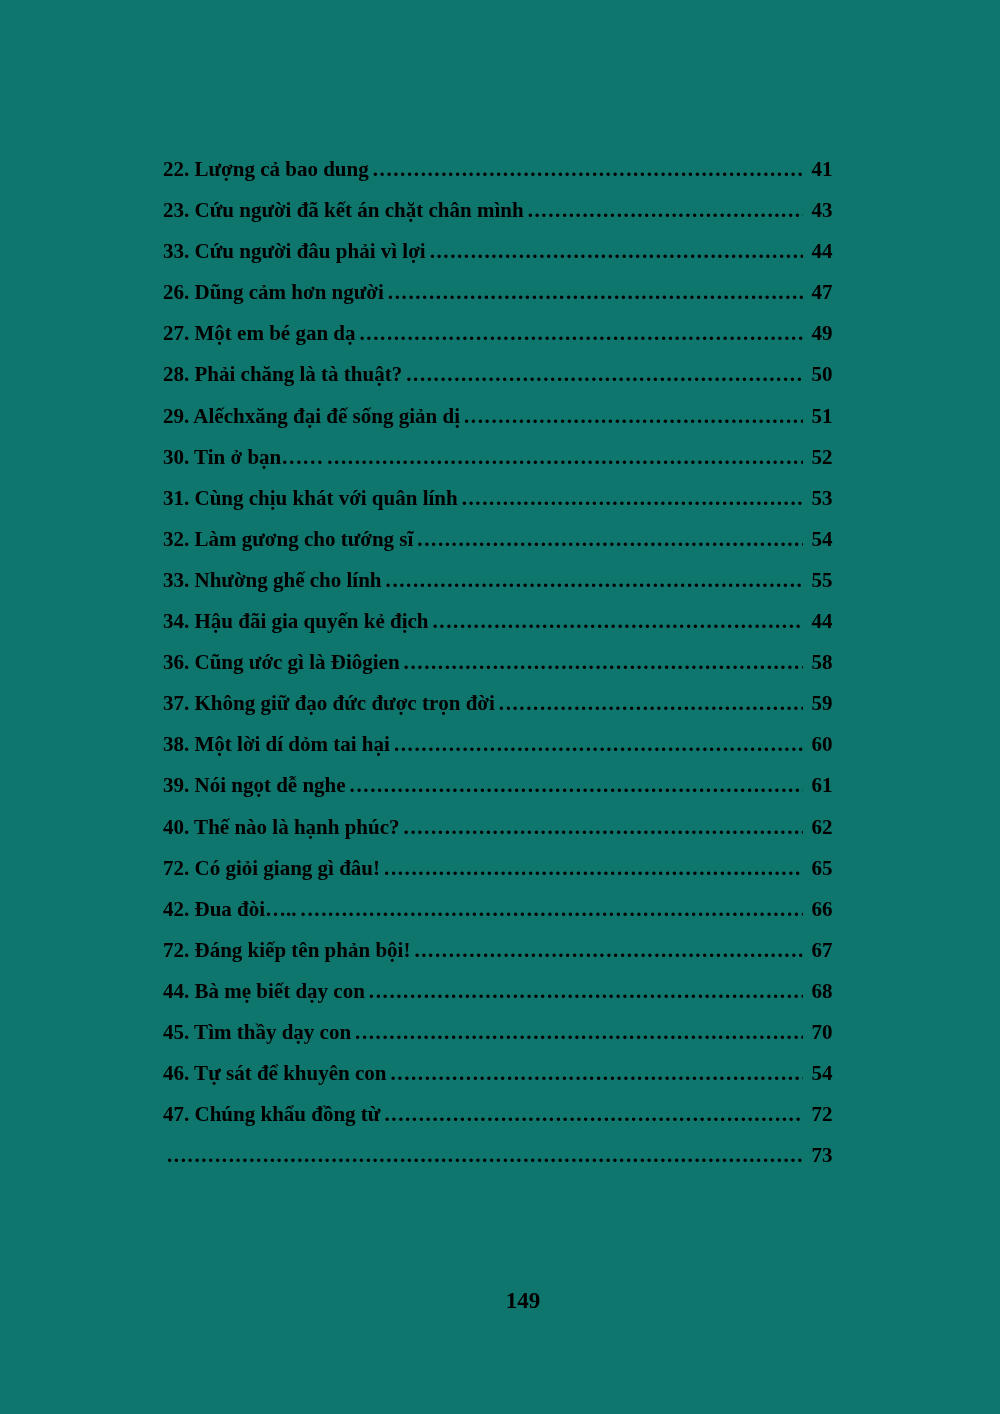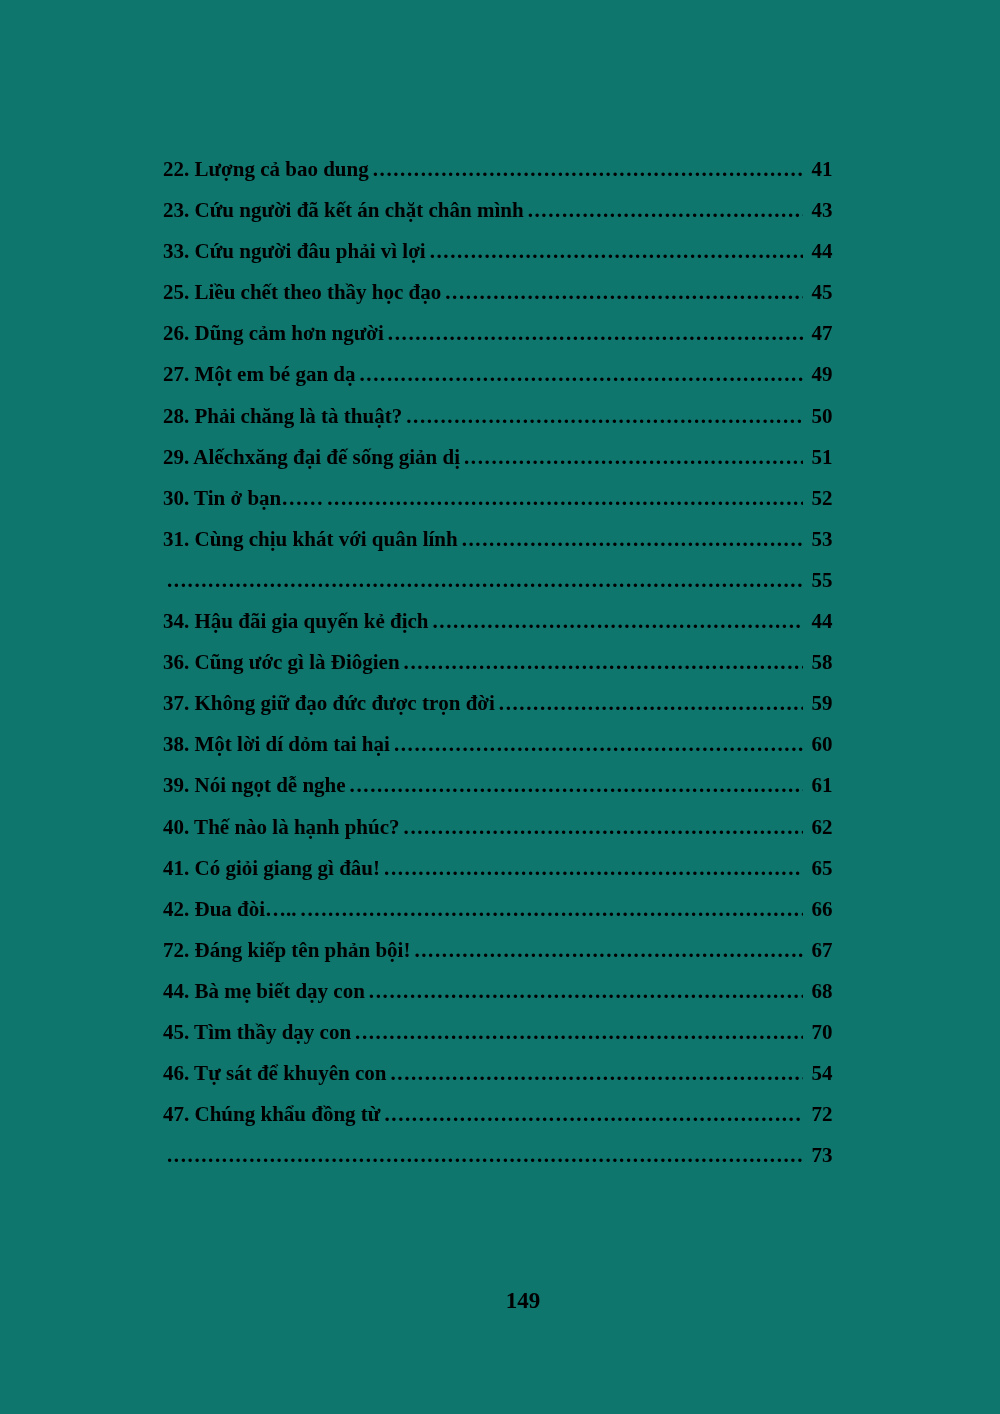--- a/index.html
+++ b/index.html
@@ -81,25 +81,20 @@
         <span class="dot-leader"></span>
         <span class="toc-pagenum">43</span>
       </li>
 
       <li class="toc-row">
         <span class="toc-label">33. Cứu người đâu phải vì lợi</span>
         <span class="dot-leader"></span>
         <span class="toc-pagenum">44</span>
       </li>
 
-      <li class="toc-row">
-        <span class="toc-label">25. Liều chết theo thầy học đạo</span>
-        <span class="dot-leader"></span>
-        <span class="toc-pagenum">45</span>
-      </li>
 
       <li class="toc-row">
         <span class="toc-label">26. Dũng cảm hơn người</span>
         <span class="dot-leader"></span>
         <span class="toc-pagenum">47</span>
       </li>
 
       <li class="toc-row">
         <span class="toc-label">27. Một em bé gan dạ</span>
         <span class="dot-leader"></span>
@@ -123,22 +118,28 @@
         <span class="dot-leader"></span>
         <span class="toc-pagenum">52</span>
       </li>
 
       <li class="toc-row">
         <span class="toc-label">31. Cùng chịu khát với quân lính</span>
         <span class="dot-leader"></span>
         <span class="toc-pagenum">53</span>
       </li>
 
-
-      <li class="toc-row">
+      <li class="toc-row">
+        <span class="toc-label">32. Làm gương cho tướng sĩ</span>
+        <span class="dot-leader"></span>
+        <span class="toc-pagenum">54</span>
+      </li>
+
+      <li class="toc-row">
+        <span class="toc-label">33. Nhường ghế cho lính</span>
         <span class="dot-leader"></span>
         <span class="toc-pagenum">55</span>
       </li>
 
       <li class="toc-row">
         <span class="toc-label">34. Hậu đãi gia quyến kẻ địch</span>
         <span class="dot-leader"></span>
         <span class="toc-pagenum">44</span>
       </li>
 
@@ -167,21 +168,21 @@
         <span class="toc-pagenum">61</span>
       </li>
 
       <li class="toc-row">
         <span class="toc-label">40. Thế nào là hạnh phúc?</span>
         <span class="dot-leader"></span>
         <span class="toc-pagenum">62</span>
       </li>
 
       <li class="toc-row">
-        <span class="toc-label">41. Có giỏi giang gì đâu!</span>
+        <span class="toc-label">72. Có giỏi giang gì đâu!</span>
         <span class="dot-leader"></span>
         <span class="toc-pagenum">65</span>
       </li>
 
       <li class="toc-row">
         <span class="toc-label">42. Đua đòi…..</span>
         <span class="dot-leader"></span>
         <span class="toc-pagenum">66</span>
       </li>
 

